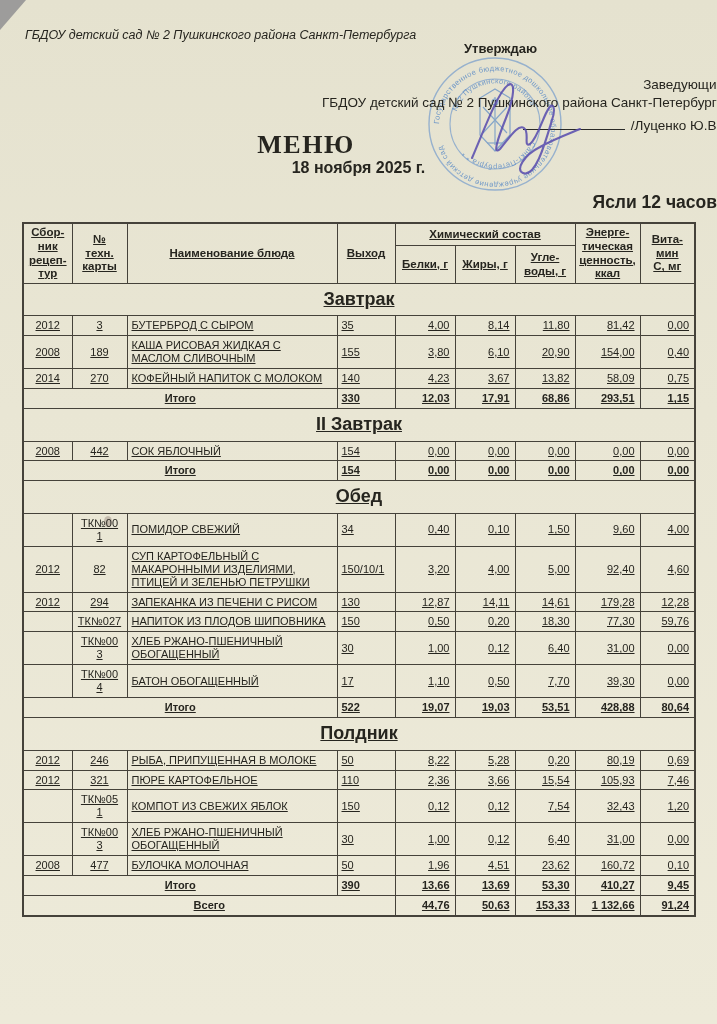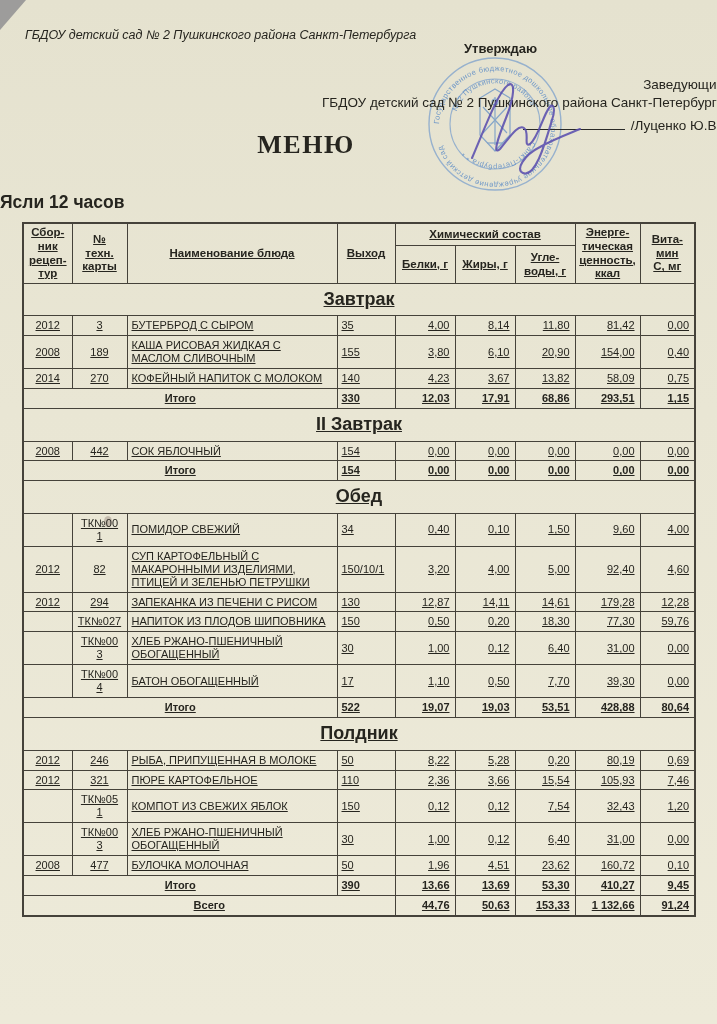--- a/index.html
+++ b/index.html
@@ -15,21 +15,21 @@
   .org-line{left:25px;top:28px;font-style:italic;font-size:12.5px;}
   .approve{left:464px;top:41px;font-weight:bold;font-size:13px;z-index:3;}
   .right-block{right:17px;text-align:left;white-space:nowrap;z-index:3;}
   .approver-title{top:77px;font-size:13.5px;}
   .approver-org{top:95px;font-size:13.5px;}
   .sig-line{top:116px;font-size:13.5px;}
   .sig-blank{display:inline-block;width:102px;border-bottom:1.6px solid #2a2a28;height:13px;margin-right:6px;}
   .title{left:0;width:612px;top:130px;text-align:center;font-family:"Liberation Serif",serif;
     font-weight:bold;font-size:26px;letter-spacing:1.5px;z-index:3;}
   .date-line{left:0;width:717px;top:159px;text-align:center;font-weight:bold;font-size:16px;z-index:3;}
-  .subtitle{left:0;width:717px;top:192px;text-align:left;font-weight:bold;font-size:17.5px;z-index:3;}
+  .subtitle{left:0;width:717px;top:192px;text-align:right;font-weight:bold;font-size:17.5px;z-index:3;}
   .stamp{left:424px;top:53px;z-index:1;}
   .signature{left:452px;top:68px;z-index:4;}
 
   table.menu{
     position:absolute;left:22px;top:222px;width:672px;table-layout:fixed;
     border-collapse:collapse;border:2px solid #45423a;z-index:2;background:transparent;text-decoration:underline;
   }
   table.menu th,table.menu td{border:1px solid #45423a;vertical-align:middle;}
   table.menu th{font-weight:bold;font-size:11.5px;text-align:center;white-space:pre-line;padding:2px 1px;line-height:1.2;}
   table.menu td{font-size:11px;padding:3px 4px;line-height:1.18;}
@@ -84,20 +84,21 @@
       <circle cx="71" cy="49" r="3"></circle>
       <path d="M63,90 L79,90"></path>
     </g>
   </svg>
 
   <svg class="abs signature" width="152" height="118" viewBox="0 0 152 118">
     <path d="M20,90 C32,62 46,24 56,17 C64,12 62,30 54,50 C46,70 40,88 48,81 C58,69 66,56 72,60 C78,64 71,80 78,76 C86,70 91,48 97,40 C101,34 104,40 100,52 C94,72 84,110 71,105 C63,102 72,87 88,79 C102,71 116,66 128,61" stroke="#5a4fae" stroke-width="2.1" fill="none" stroke-linecap="round" opacity="0.88"></path>
   </svg>
 
   <div class="abs title">МЕНЮ</div>
+  <div class="abs date-line">18 ноября 2025 г.</div>
   <div class="abs subtitle">Ясли 12 часов</div>
 
   <table class="menu">
     <colgroup>
       <col style="width:49px">
         <col style="width:55px">
         <col style="width:210px">
         <col style="width:58px">
       <col style="width:60px">
         <col style="width:60px">

